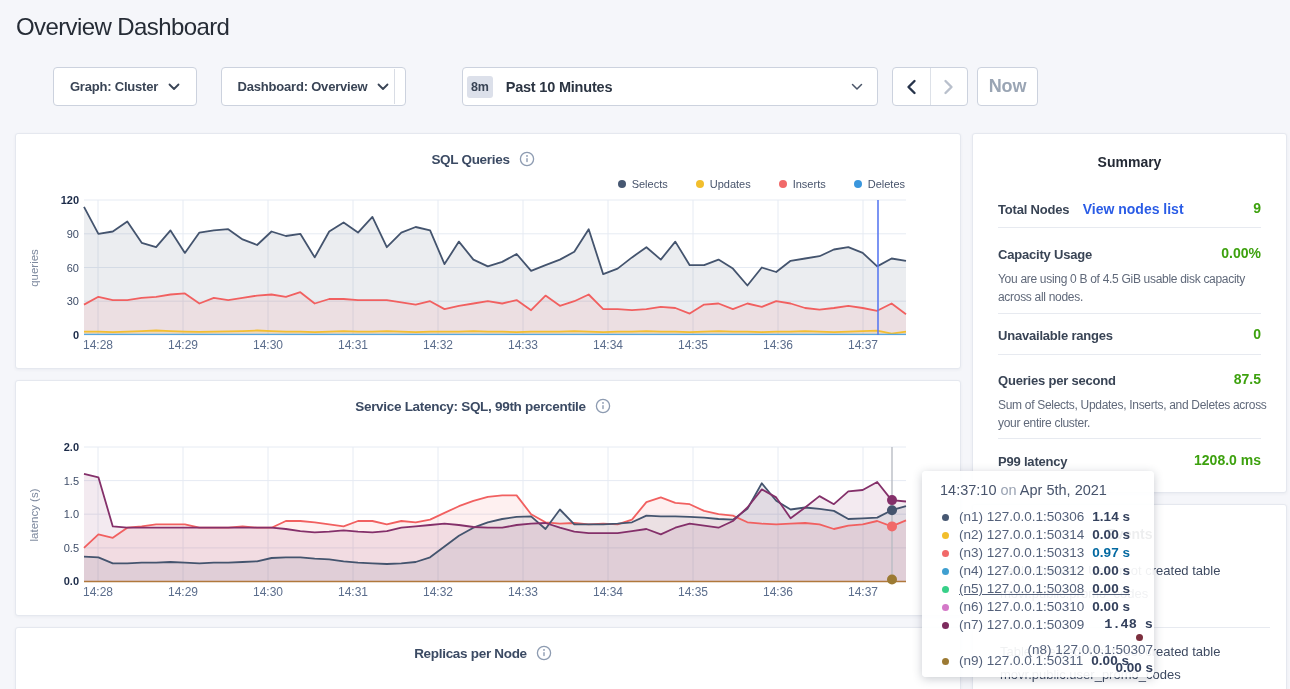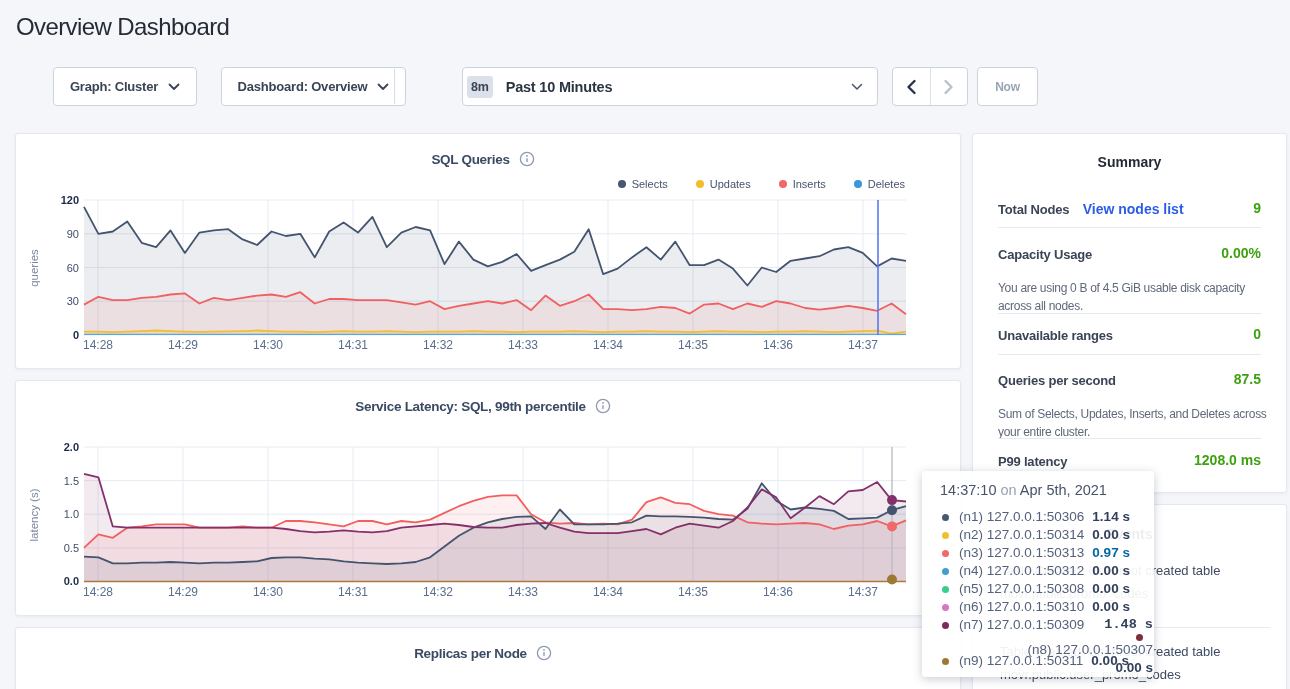--- a/index.html
+++ b/index.html
@@ -3,21 +3,21 @@
 <style>
 * { margin:0; padding:0; box-sizing:border-box; }
 html,body { width:1290px; height:689px; background:#f5f6fa; font-family:"Liberation Sans",sans-serif; overflow:hidden; position:relative; }
 .abs { position:absolute; }
 .card { position:absolute; background:#fff; border:1px solid #e5e8ef; border-radius:3px; box-shadow:0 1px 3px rgba(56,76,105,0.06); }
 .btn { position:absolute; background:#fff; border:1px solid #ccd2de; border-radius:4px; display:flex; align-items:center; justify-content:center; font-size:13px; font-weight:bold; color:#394455; letter-spacing:-0.2px;margin-left:38px; }
 .ctitle { position:absolute; top:17px; left:0; right:10px; display:flex; align-items:center; justify-content:center; gap:9px; font-size:13.5px; letter-spacing:-0.3px; font-weight:bold; color:#3b4a63; }
 .srow { position:absolute; left:25px; right:25px; }
 .shead { font-size:13px; font-weight:bold; color:#394455; letter-spacing:-0.2px; }
 .sval { font-size:14px; font-weight:bold; color:#3da10e; position:absolute; right:0; top:0; }
-.sdesc { font-size:12px; letter-spacing:-0.3px; color:#60697a; line-height:18px; margin-top:16px; white-space:nowrap; }
+.sdesc { font-size:12px; letter-spacing:-0.3px; color:#60697a; line-height:18px; margin-top:7px; white-space:nowrap; }
 .hr { position:absolute; left:25px; right:25px; border-top:1px solid #e7eaf0; }
 </style></head>
 <body>
 
 <div class="abs" style="left:16px; top:13px; font-size:24px; color:#262c36; letter-spacing:-0.6px;">Overview Dashboard</div>
 
 <div class="btn" style="left:15px; top:67px; width:144px; height:39px; gap:10px;">Graph: Cluster <svg width="12" height="8" viewBox="0 0 12 8">
       <path d="M1.5 1.5 L6 6 L10.5 1.5" fill="none" stroke="#394455" stroke-width="1.8" stroke-linecap="round" stroke-linejoin="round"></path>
     </svg></div>
 <div class="btn" style="left:183px; top:67px; width:185px; height:39px; gap:10px;">Dashboard: Overview <svg width="12" height="8" viewBox="0 0 12 8">
@@ -37,21 +37,21 @@
         <path d="M8.5 2 L2.5 8 L8.5 14" fill="none" stroke="#26334a" stroke-width="2.4" stroke-linecap="round" stroke-linejoin="round"></path>
       </svg>
     </span>
   <span style="width:1px; height:100%; background:#dde1e8;"></span>
   <span style="flex:1; display:flex; align-items:center; justify-content:center; height:100%;">
       <svg width="11" height="16" viewBox="0 0 11 16">
         <path d="M2.5 2 L8.5 8 L2.5 14" fill="none" stroke="#b9c0cc" stroke-width="2.4" stroke-linecap="round" stroke-linejoin="round"></path>
       </svg>
     </span>
 </div>
-<div class="btn" style="left:939px; top:67px; width:61px; height:39px; color:#9aa5b4; font-size:12px;">Now</div>
+<div class="btn" style="left:939px; top:67px; width:61px; height:39px; color:#9aa5b4; font-size:18px;">Now</div>
 
 <div class="card" style="left:15px; top:133px; width:946px; height:236px;">
   <div class="ctitle">SQL Queries <svg width="16" height="16" viewBox="0 0 16 16" style="flex:0 0 auto">
         <circle cx="8" cy="8" r="6.6" fill="none" stroke="#8d9bb1" stroke-width="1.3"></circle>
         <rect x="7.3" y="7" width="1.4" height="4.2" rx="0.7" fill="#8d9bb1"></rect>
         <circle cx="8" cy="4.9" r="0.95" fill="#8d9bb1"></circle>
       </svg></div>
   <div class="abs" style="top:44px; right:55px; display:flex; align-items:center; gap:28px; font-size:11px; color:#47536b;">
     <span style="display:flex;align-items:center;gap:6px;"><span style="width:8px;height:8px;border-radius:50%;background:#475872;"></span>Selects</span>
     <span style="display:flex;align-items:center;gap:6px;"><span style="width:8px;height:8px;border-radius:50%;background:#f2be2c;"></span>Updates</span>
@@ -206,21 +206,21 @@
     <div style="display:flex; align-items:center; height:18px;">
         <span style="width:7px;height:7px;border-radius:50%;background:#f16969;margin:0 10px 0 4px;flex:0 0 auto;"></span>
         <span>(n3) 127.0.0.1:50313</span>
         <span style="font-weight:bold;color:#0369a1;margin-left:8px;">0.97 s</span>
       </div>
     <div style="display:flex; align-items:center; height:18px;">
         <span style="width:7px;height:7px;border-radius:50%;background:#3f9fd0;margin:0 10px 0 4px;flex:0 0 auto;"></span>
         <span>(n4) 127.0.0.1:50312</span>
         <span style="font-weight:bold;color:#33405c;margin-left:8px;">0.00 s</span>
       </div>
-    <div style="display:flex; align-items:center; height:18px;">
+    <div style="display:flex; align-items:center; height:18px;text-decoration:underline;">
         <span style="width:7px;height:7px;border-radius:50%;background:#38d089;margin:0 10px 0 4px;flex:0 0 auto;"></span>
         <span>(n5) 127.0.0.1:50308</span>
         <span style="font-weight:bold;color:#33405c;margin-left:8px;">0.00 s</span>
       </div>
     <div style="display:flex; align-items:center; height:18px;">
         <span style="width:7px;height:7px;border-radius:50%;background:#d479c8;margin:0 10px 0 4px;flex:0 0 auto;"></span>
         <span>(n6) 127.0.0.1:50310</span>
         <span style="font-weight:bold;color:#33405c;margin-left:8px;">0.00 s</span>
       </div>
     <div style="display:flex; align-items:center; height:18px;">

